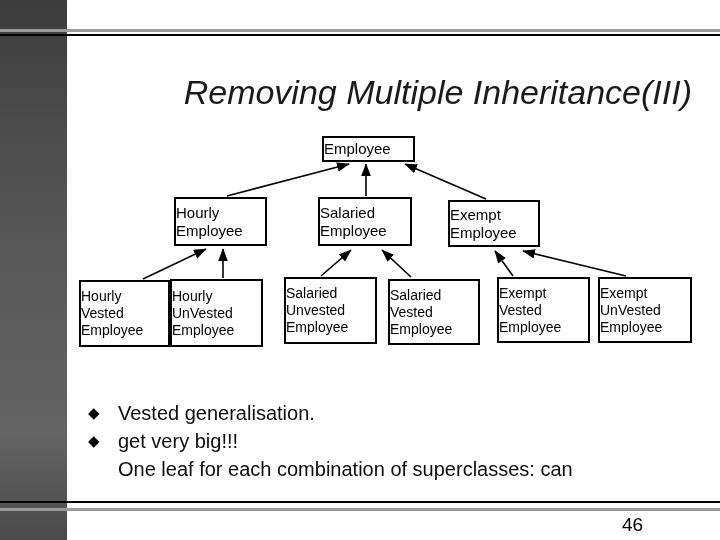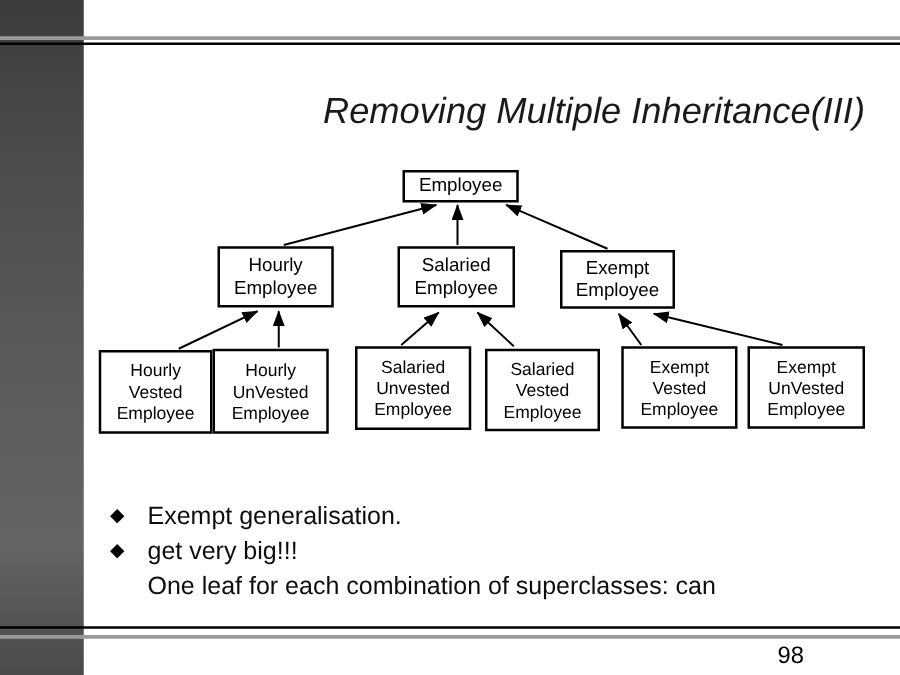--- a/index.html
+++ b/index.html
@@ -14,28 +14,28 @@
   }
   
   .rule { position:absolute; left:0; width:720px; }
   .rule-top-gray    { top:29px;  height:3px; background:#9a9a9a; }
   .rule-top-black   { top:34px;  height:2px; background:#000; }
   .rule-bottom-black{ top:501px; height:2px; background:#000; }
   .rule-bottom-gray { top:508px; height:3px; background:#9a9a9a; }
   
   .title {
     position:absolute; top:73px; left:70px; right:28px; margin:0;
-    font-size:29px; font-style:italic; font-weight:400; color:#1a1a1a;
+    font-size:34px; font-style:italic; font-weight:400; color:#1a1a1a;
     text-align:right; white-space:nowrap; letter-spacing:0;
   }
   
   .node {
     position:absolute; box-sizing:border-box; background:#fff; border:2px solid #000;
     display:flex; flex-direction:column; justify-content:center;
-    text-align:center; font-size:15px; line-height:18px;
+    font-size:15px; line-height:18px;
   }
   .node span { display:block; }
   .leaf { font-size:14px; line-height:17px; }
   .n-employee { left:322px; top:136px; width:93px; height:26px; }
   .n-hourly   { left:174px; top:197px; width:93px; height:49px; }
   .n-salaried { left:318px; top:197px; width:94px; height:49px; }
   .n-exempt   { left:448px; top:200px; width:92px; height:47px; }
   .n-hv { left:79px;  top:280px; width:91px; height:67px; }
   .n-hu { left:170px; top:279px; width:93px; height:68px; }
   .n-su { left:284px; top:277px; width:93px; height:67px; }
@@ -134,30 +134,30 @@
   <div class="node leaf n-eu">
     <span>Exempt</span>
     <span>UnVested</span>
     <span>Employee</span>
   </div>
 
   <div class="bullets">
     <div class="bullet">
       <span class="bmark">◆</span>
       <div class="btext">
-        <div>Exempt generalisation.</div>
+        <div>Vested generalisation.</div>
       </div>
     </div>
     <div class="bullet">
       <span class="bmark">◆</span>
       <div class="btext">
         <div>get very big!!!</div>
         <div>One leaf for each combination of superclasses: can</div>
       </div>
     </div>
   </div>
 
   <div class="rule rule-bottom-black"></div>
   <div class="rule rule-bottom-gray"></div>
 
-  <div class="pagenum">98</div>
+  <div class="pagenum">46</div>
 
 </div>
 
 </body></html>

